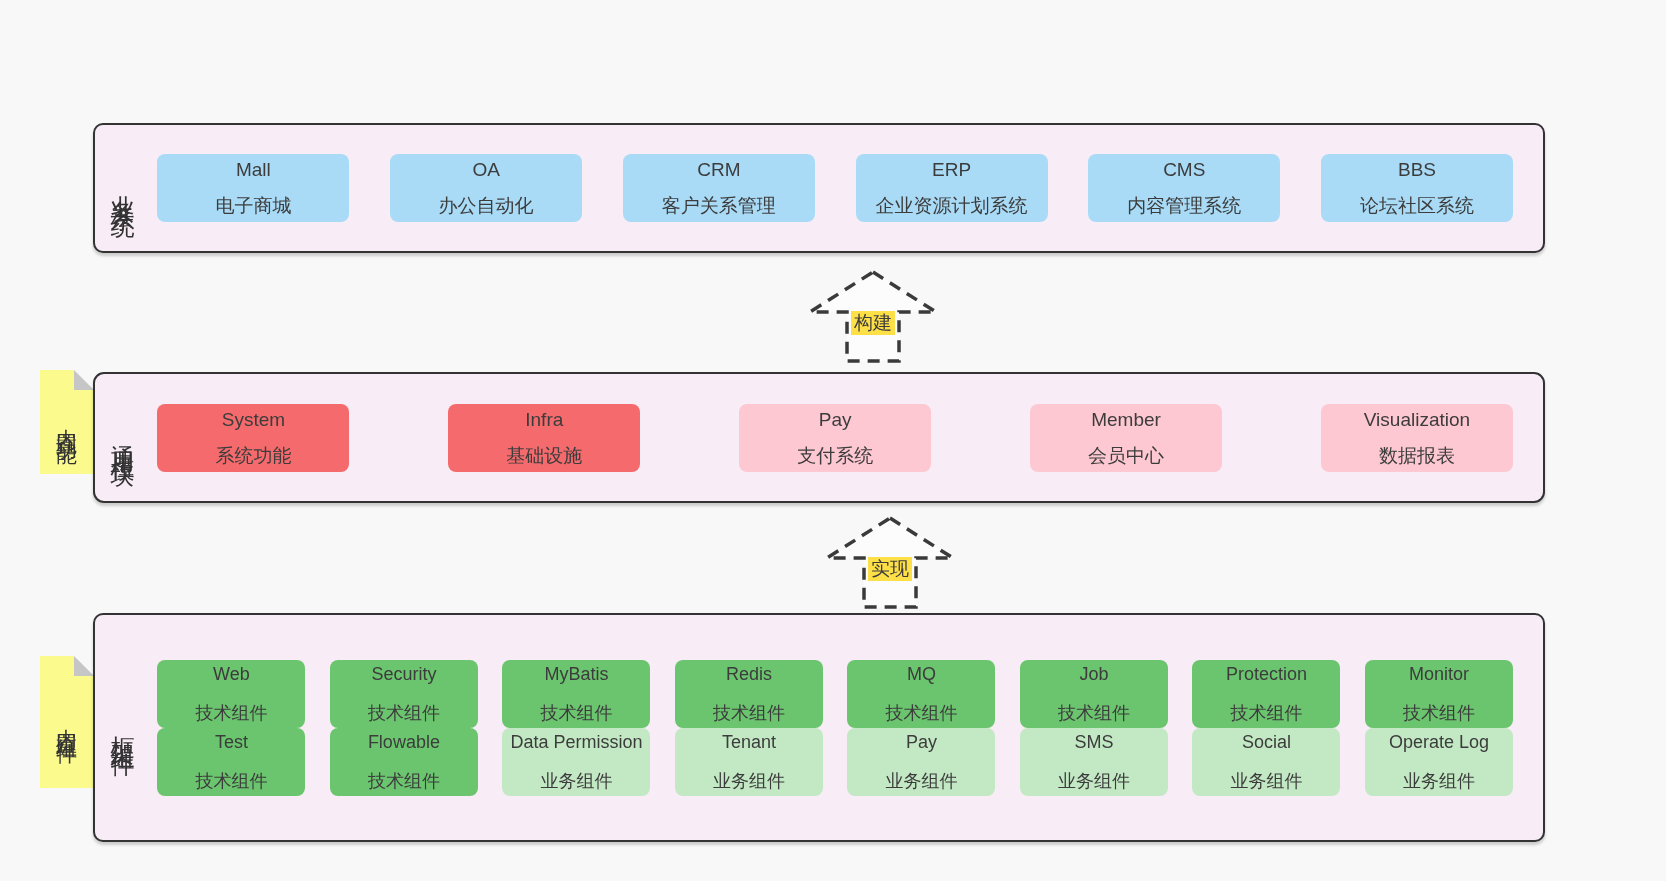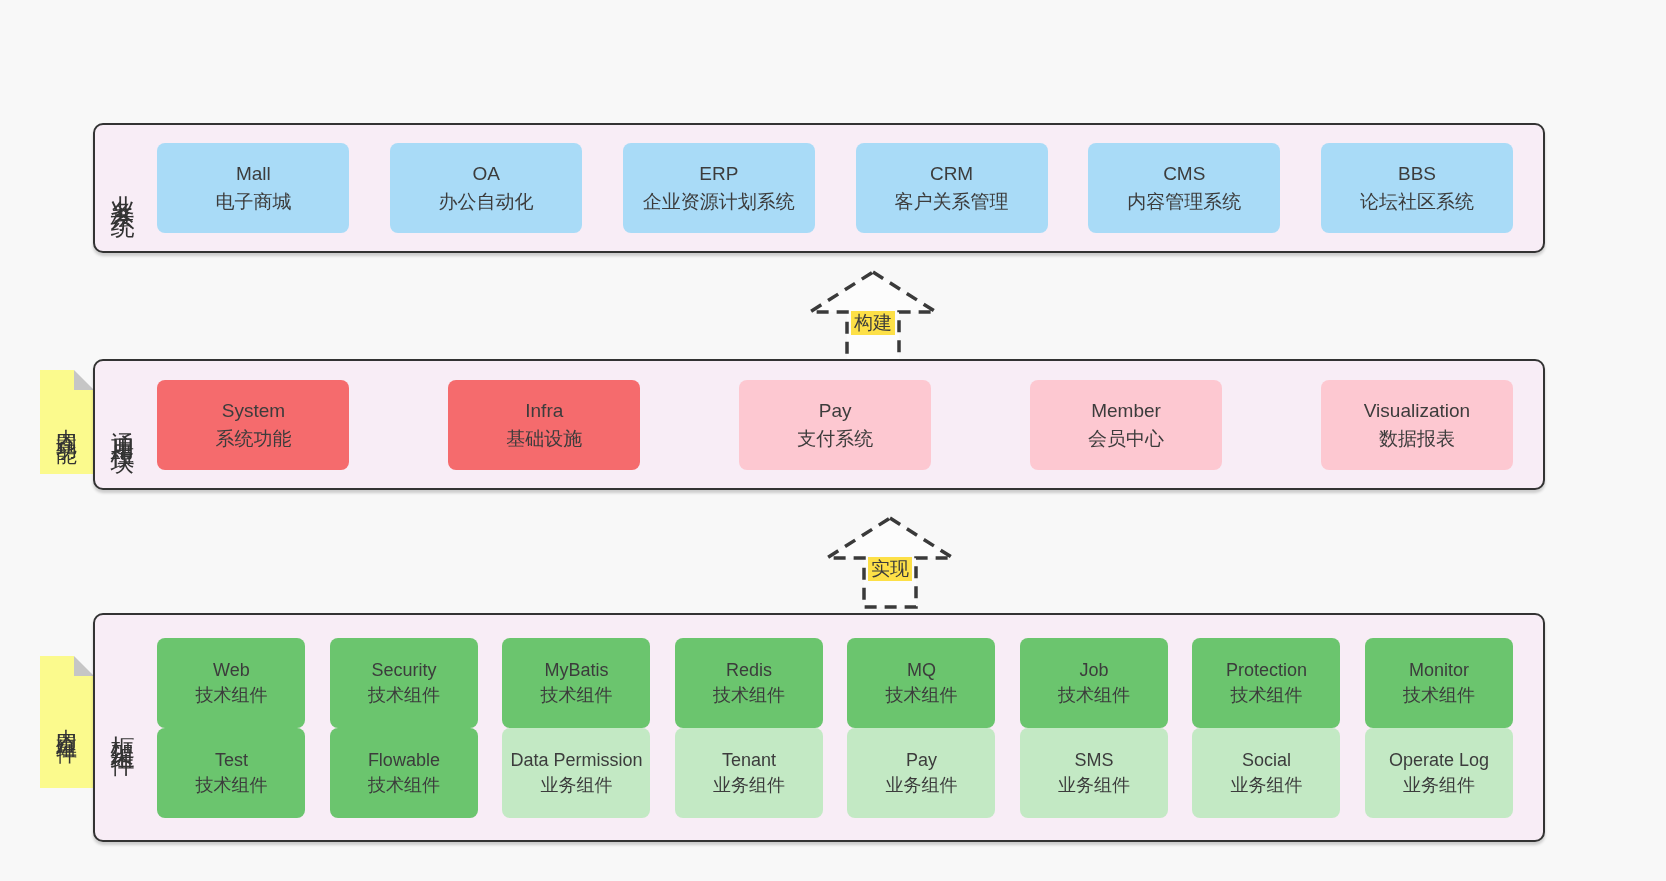--- a/index.html
+++ b/index.html
@@ -17,22 +17,22 @@
     padding-left:14px;padding-right:30px;z-index:2;
   }
   .panel-label{
     writing-mode:vertical-rl;text-orientation:upright;
     font-size:24px;letter-spacing:6px;color:#333;line-height:1.1;
     margin-right:22px;flex:0 0 auto;
   }
   .boxrow{flex:1;display:flex;justify-content:space-between;align-items:center;}
   .grid8{flex:1;display:flex;flex-direction:column;}
   .box{
-    height:90px;border-radius:8px;box-sizing:border-box;
-    display:flex;flex-direction:column;justify-content:center;align-items:center;
+    height:68px;border-radius:8px;box-sizing:border-box;
+    display:flex;flex-direction:column;justify-content:space-between;align-items:center;
     text-align:center;padding:2px 6px;
   }
   .w6{width:192px;font-size:19px;line-height:28px;}
   .w8{width:148px;font-size:18px;line-height:25px;}
   .blue{background:#a9dbf7;}
   .red{background:#f56b6d;}
   .pink{background:#fdc8d1;}
   .green{background:#6bc56e;}
   .lightgreen{background:#c3e9c4;}
   .sticky{
@@ -64,26 +64,26 @@
   <div class="boxrow">
     <div class="box w6 blue">
       <div>Mall</div>
       <div>电子商城</div>
     </div>
     <div class="box w6 blue">
       <div>OA</div>
       <div>办公自动化</div>
     </div>
     <div class="box w6 blue">
+      <div>CRM</div>
+      <div>客户关系管理</div>
+    </div>
+    <div class="box w6 blue">
       <div>ERP</div>
       <div>企业资源计划系统</div>
-    </div>
-    <div class="box w6 blue">
-      <div>CRM</div>
-      <div>客户关系管理</div>
     </div>
     <div class="box w6 blue">
       <div>CMS</div>
       <div>内容管理系统</div>
     </div>
     <div class="box w6 blue">
       <div>BBS</div>
       <div>论坛社区系统</div>
     </div>
   </div>
@@ -93,21 +93,21 @@
   <svg width="152" height="100" viewBox="0 0 152 100">
     <path d="M76 6 L139 46 L102 46 L102 95 L50 95 L50 46 L13 46 Z" fill="#fcfcfc" stroke="#3a3a3a" stroke-width="3.5" stroke-dasharray="12 8"></path>
   </svg>
   <div class="arrow-label">构建</div>
 </div>
 
 <div class="sticky" style="top:370px;height:104px;">
   <div class="sticky-text">内置功能</div>
 </div>
 
-<div class="panel" style="top:359px;height:131px;">
+<div class="panel" style="top:372px;height:131px;border-radius:11px;">
   <div class="panel-label">通用模块</div>
   <div class="boxrow">
     <div class="box w6 red">
       <div>System</div>
       <div>系统功能</div>
     </div>
     <div class="box w6 red">
       <div>Infra</div>
       <div>基础设施</div>
     </div>

